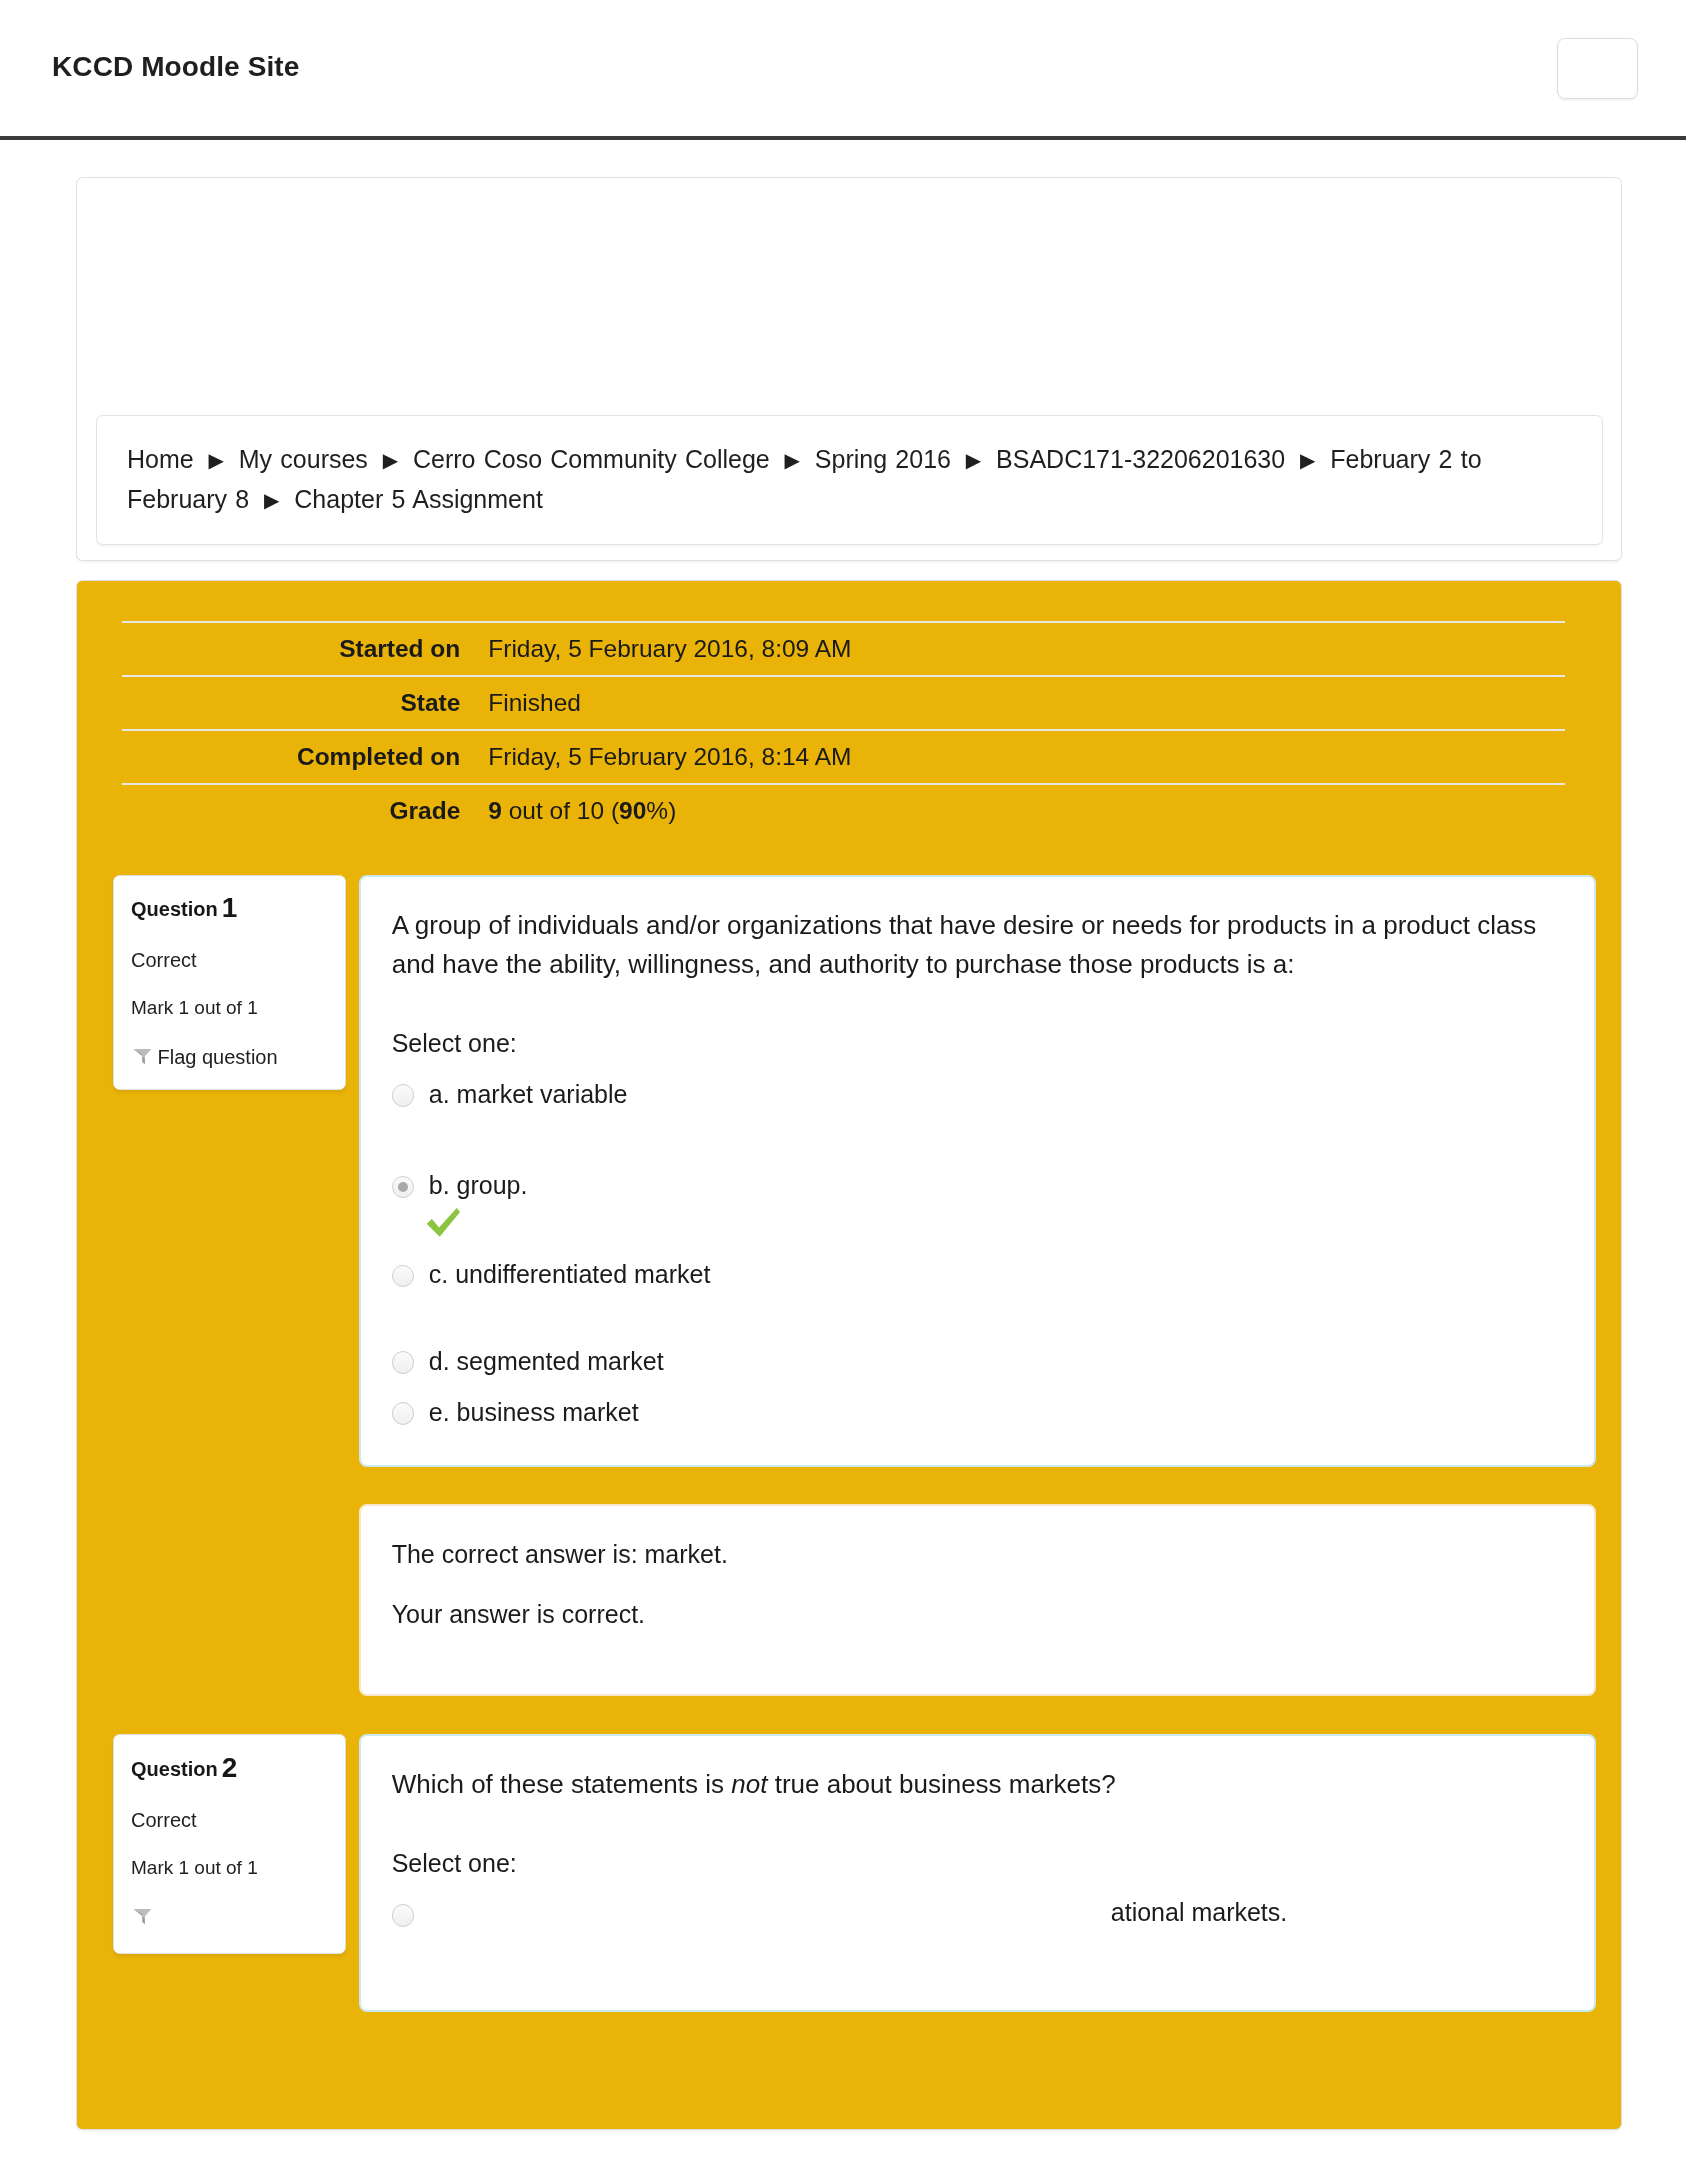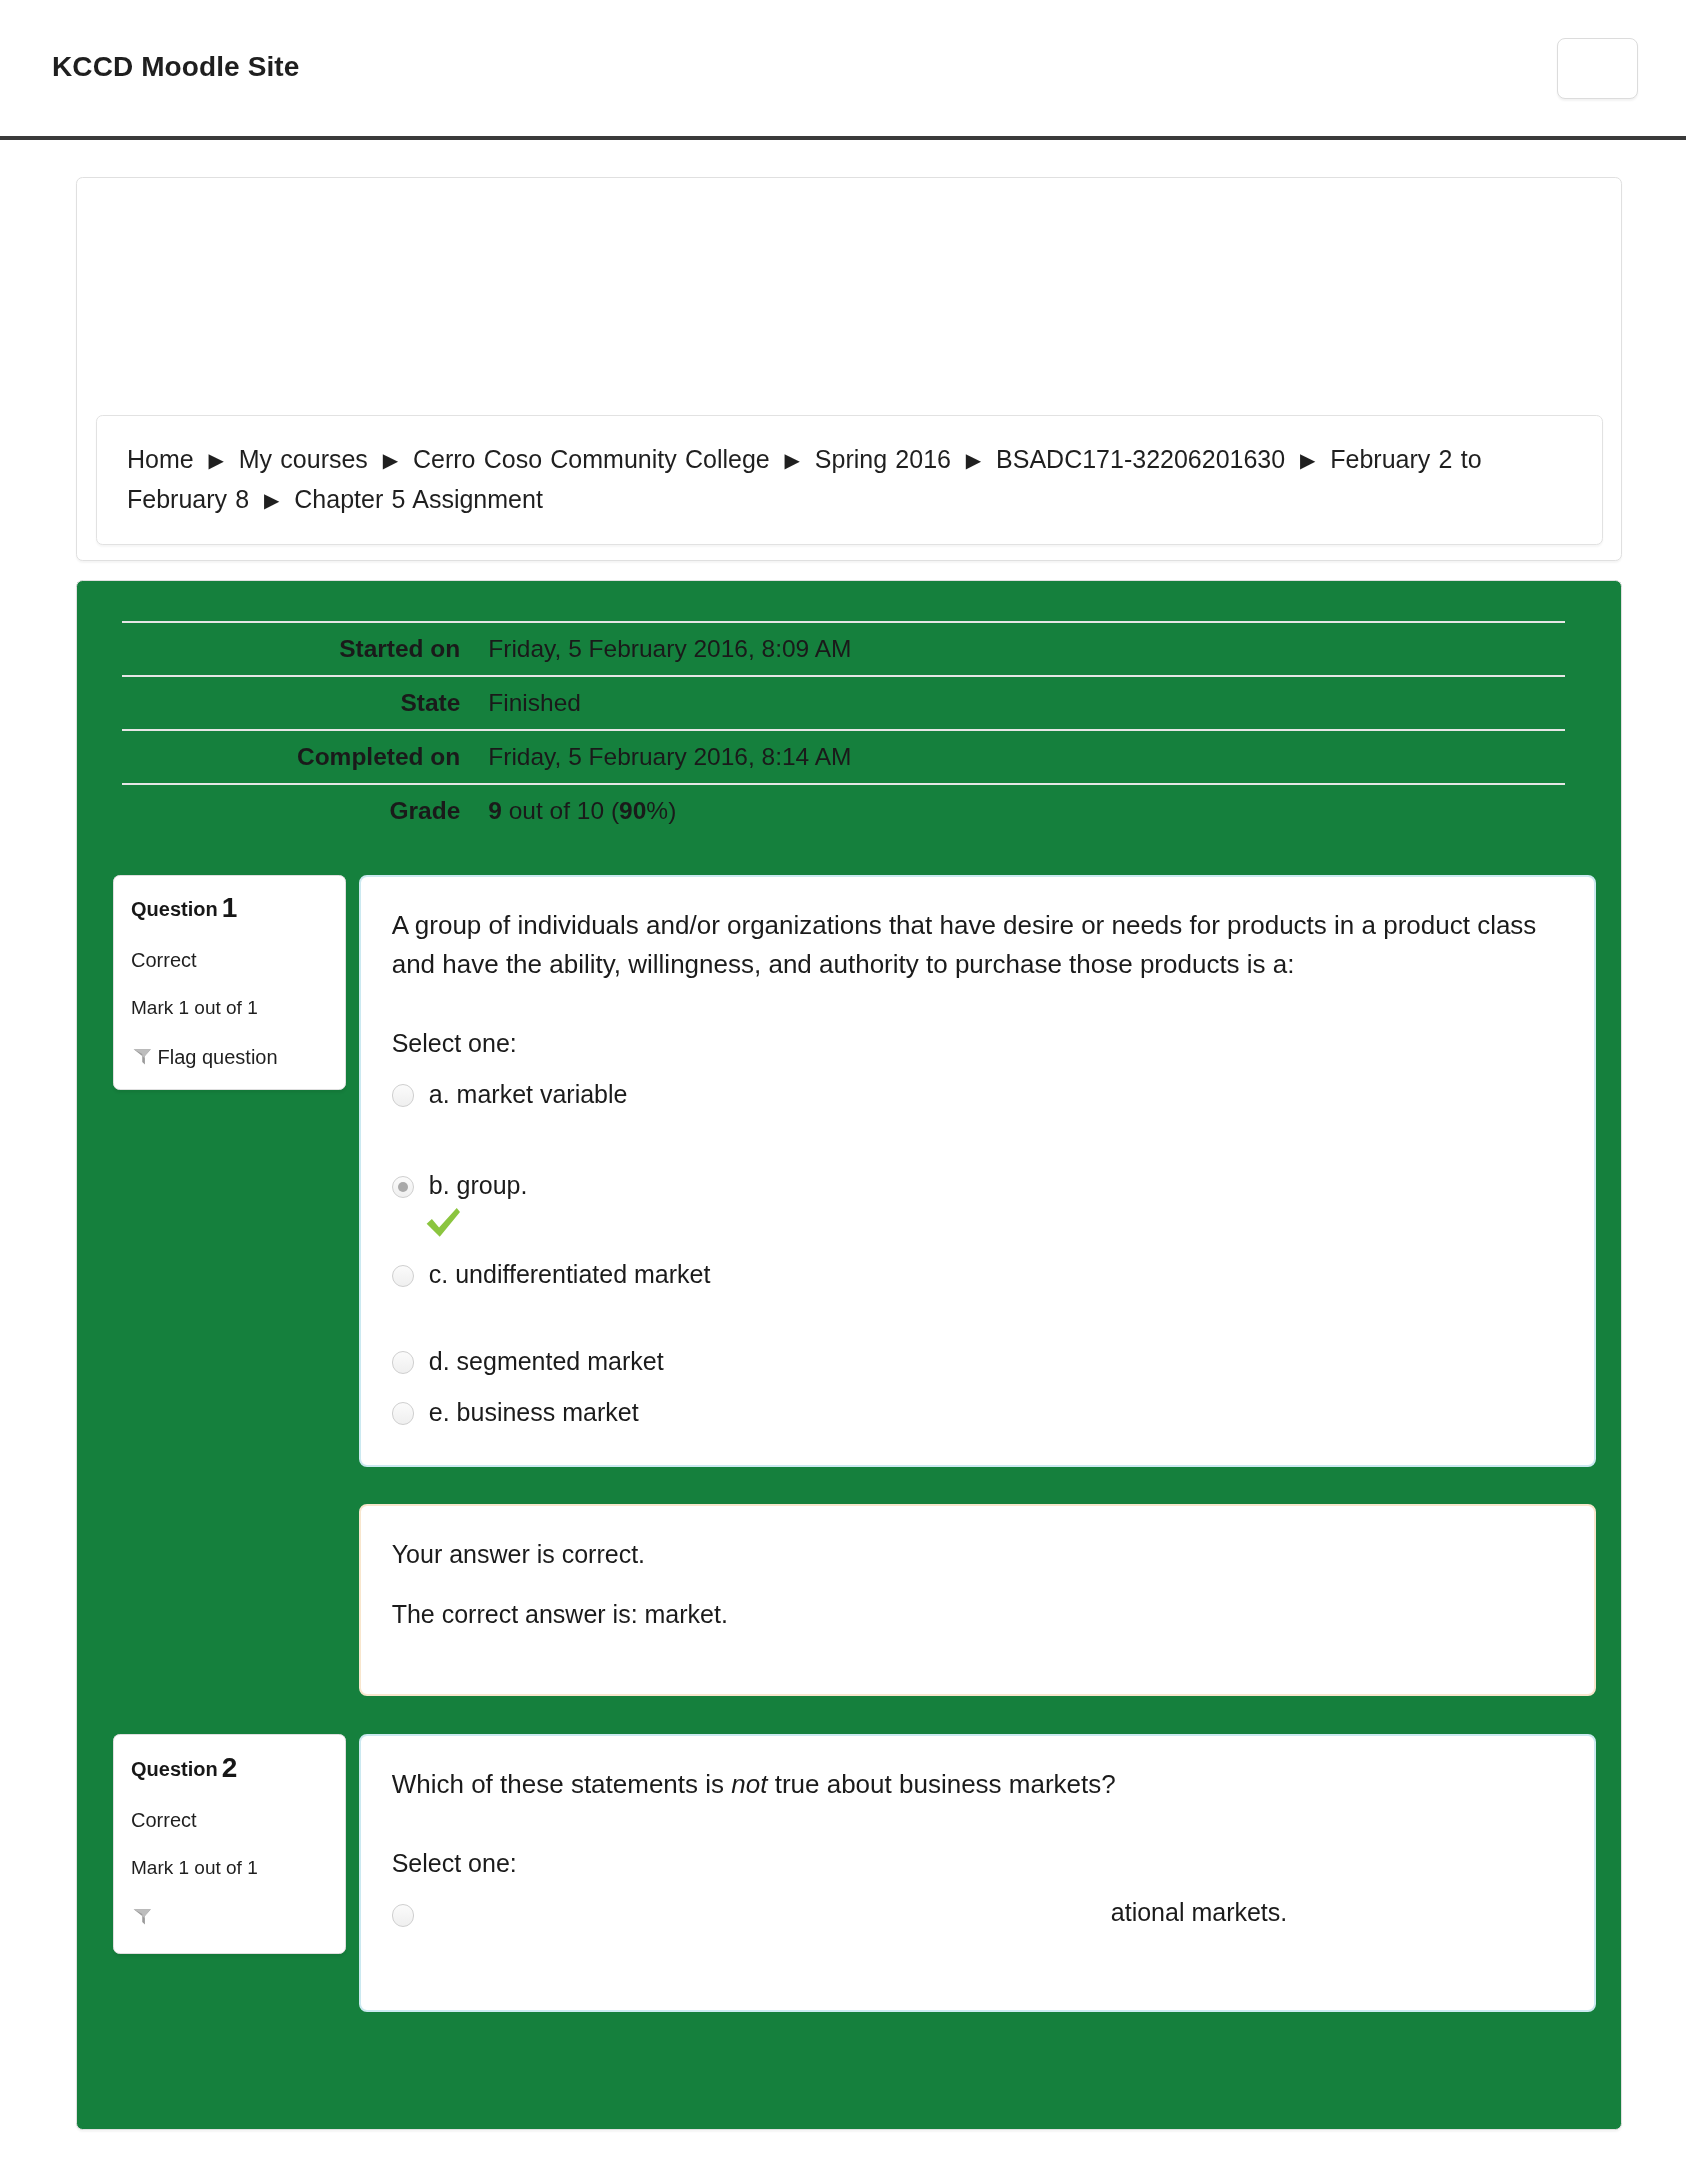--- a/index.html
+++ b/index.html
@@ -90,21 +90,21 @@
     transform: translateY(-1.3px);
   }
 
   
   .quiz-card {
     margin-top: 18.5px;
     min-height: 1550px;
     padding: 28px 25px 0 36px;
     border: 1.3px solid #e0e0e0;
     border-radius: 6.6px;
-    background: #15803d;
+    background: #eab308;
     box-shadow: 0 1.3px 2px rgba(0,0,0,0.045);
   }
 
   
   table.quizreviewsummary {
     width: 1443px;
     margin: 12px 0 0 9.3px;
     border-collapse: collapse;
     font-size: 24.5px;
   }
@@ -397,22 +397,22 @@
         <div class="answer-row">
           <span class="radio"></span>
           <span class="answer-text">e. business market</span>
         </div>
       </div>
     </div>
 
     <div class="feedback-wrap">
       <div class="feedback-spacer"></div>
       <div class="feedback">
+        <p>The correct answer is: market.</p>
         <p>Your answer is correct.</p>
-        <p>The correct answer is: market.</p>
       </div>
     </div>
 
     <div class="que que2">
       <div class="info">
         <div class="no">
           <span>Question</span><span class="qnum">2</span>
         </div>
         <div class="state">Correct</div>
         <div class="grade">Mark 1 out of 1</div>

